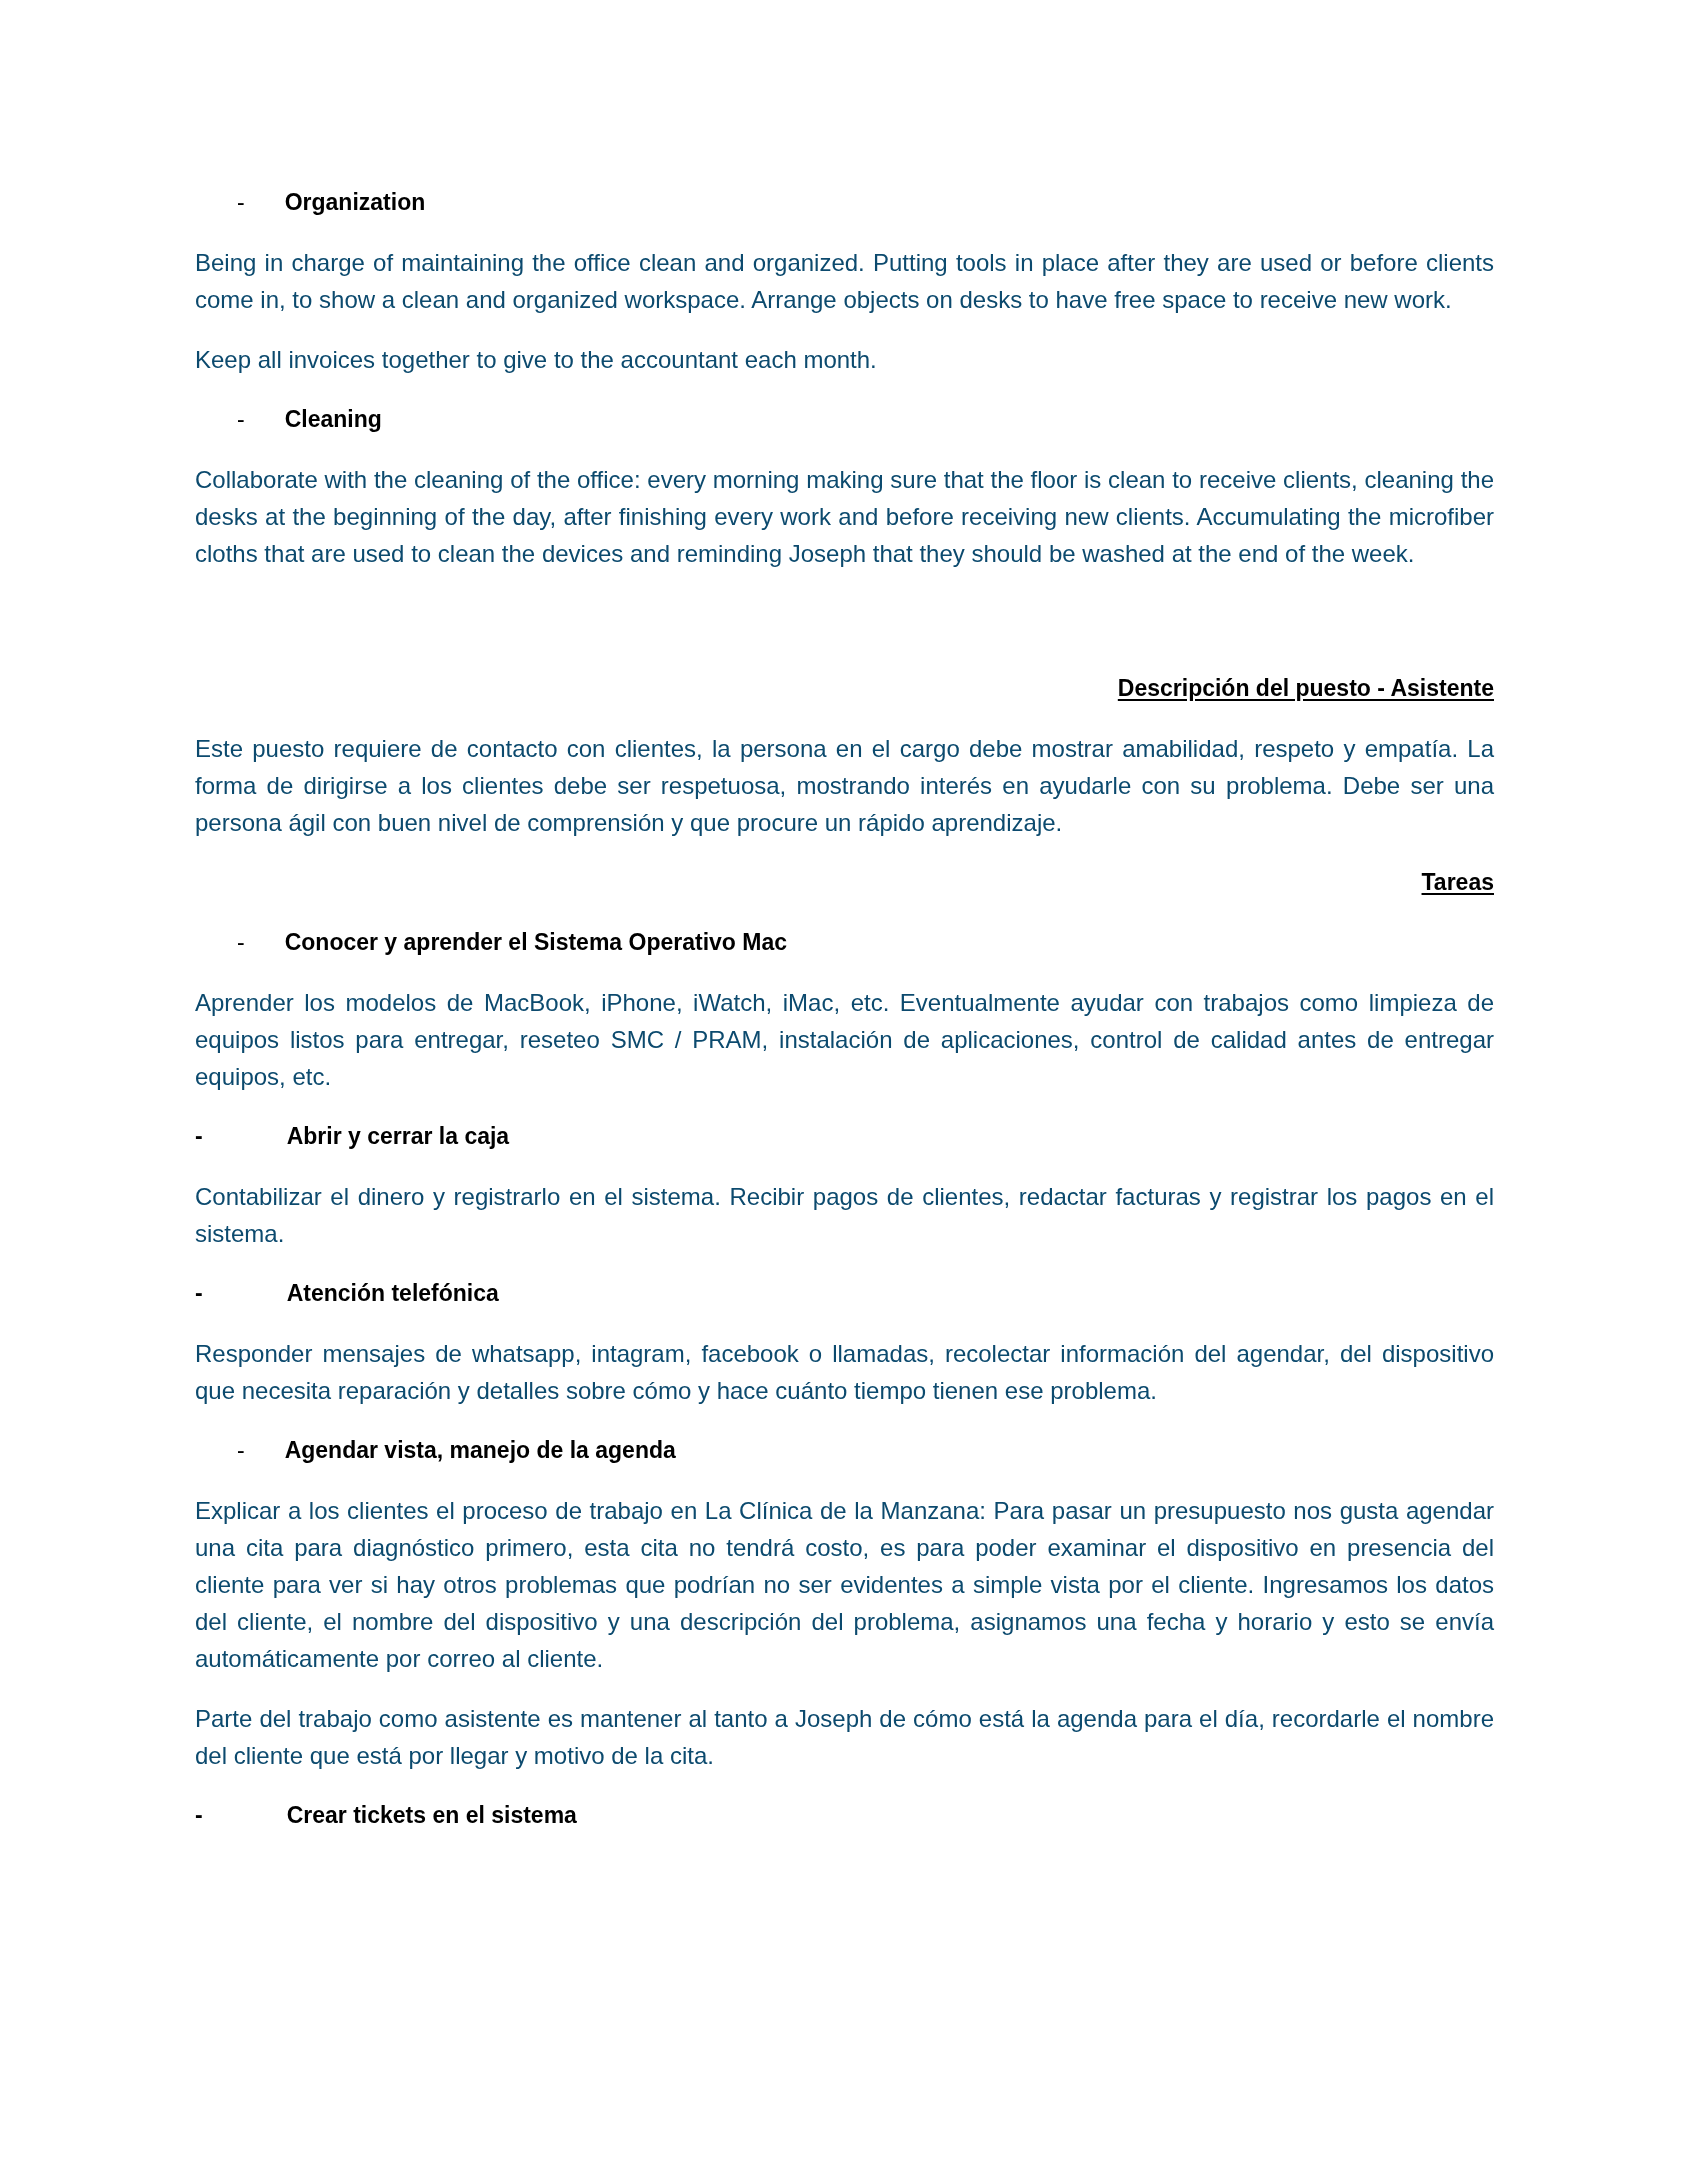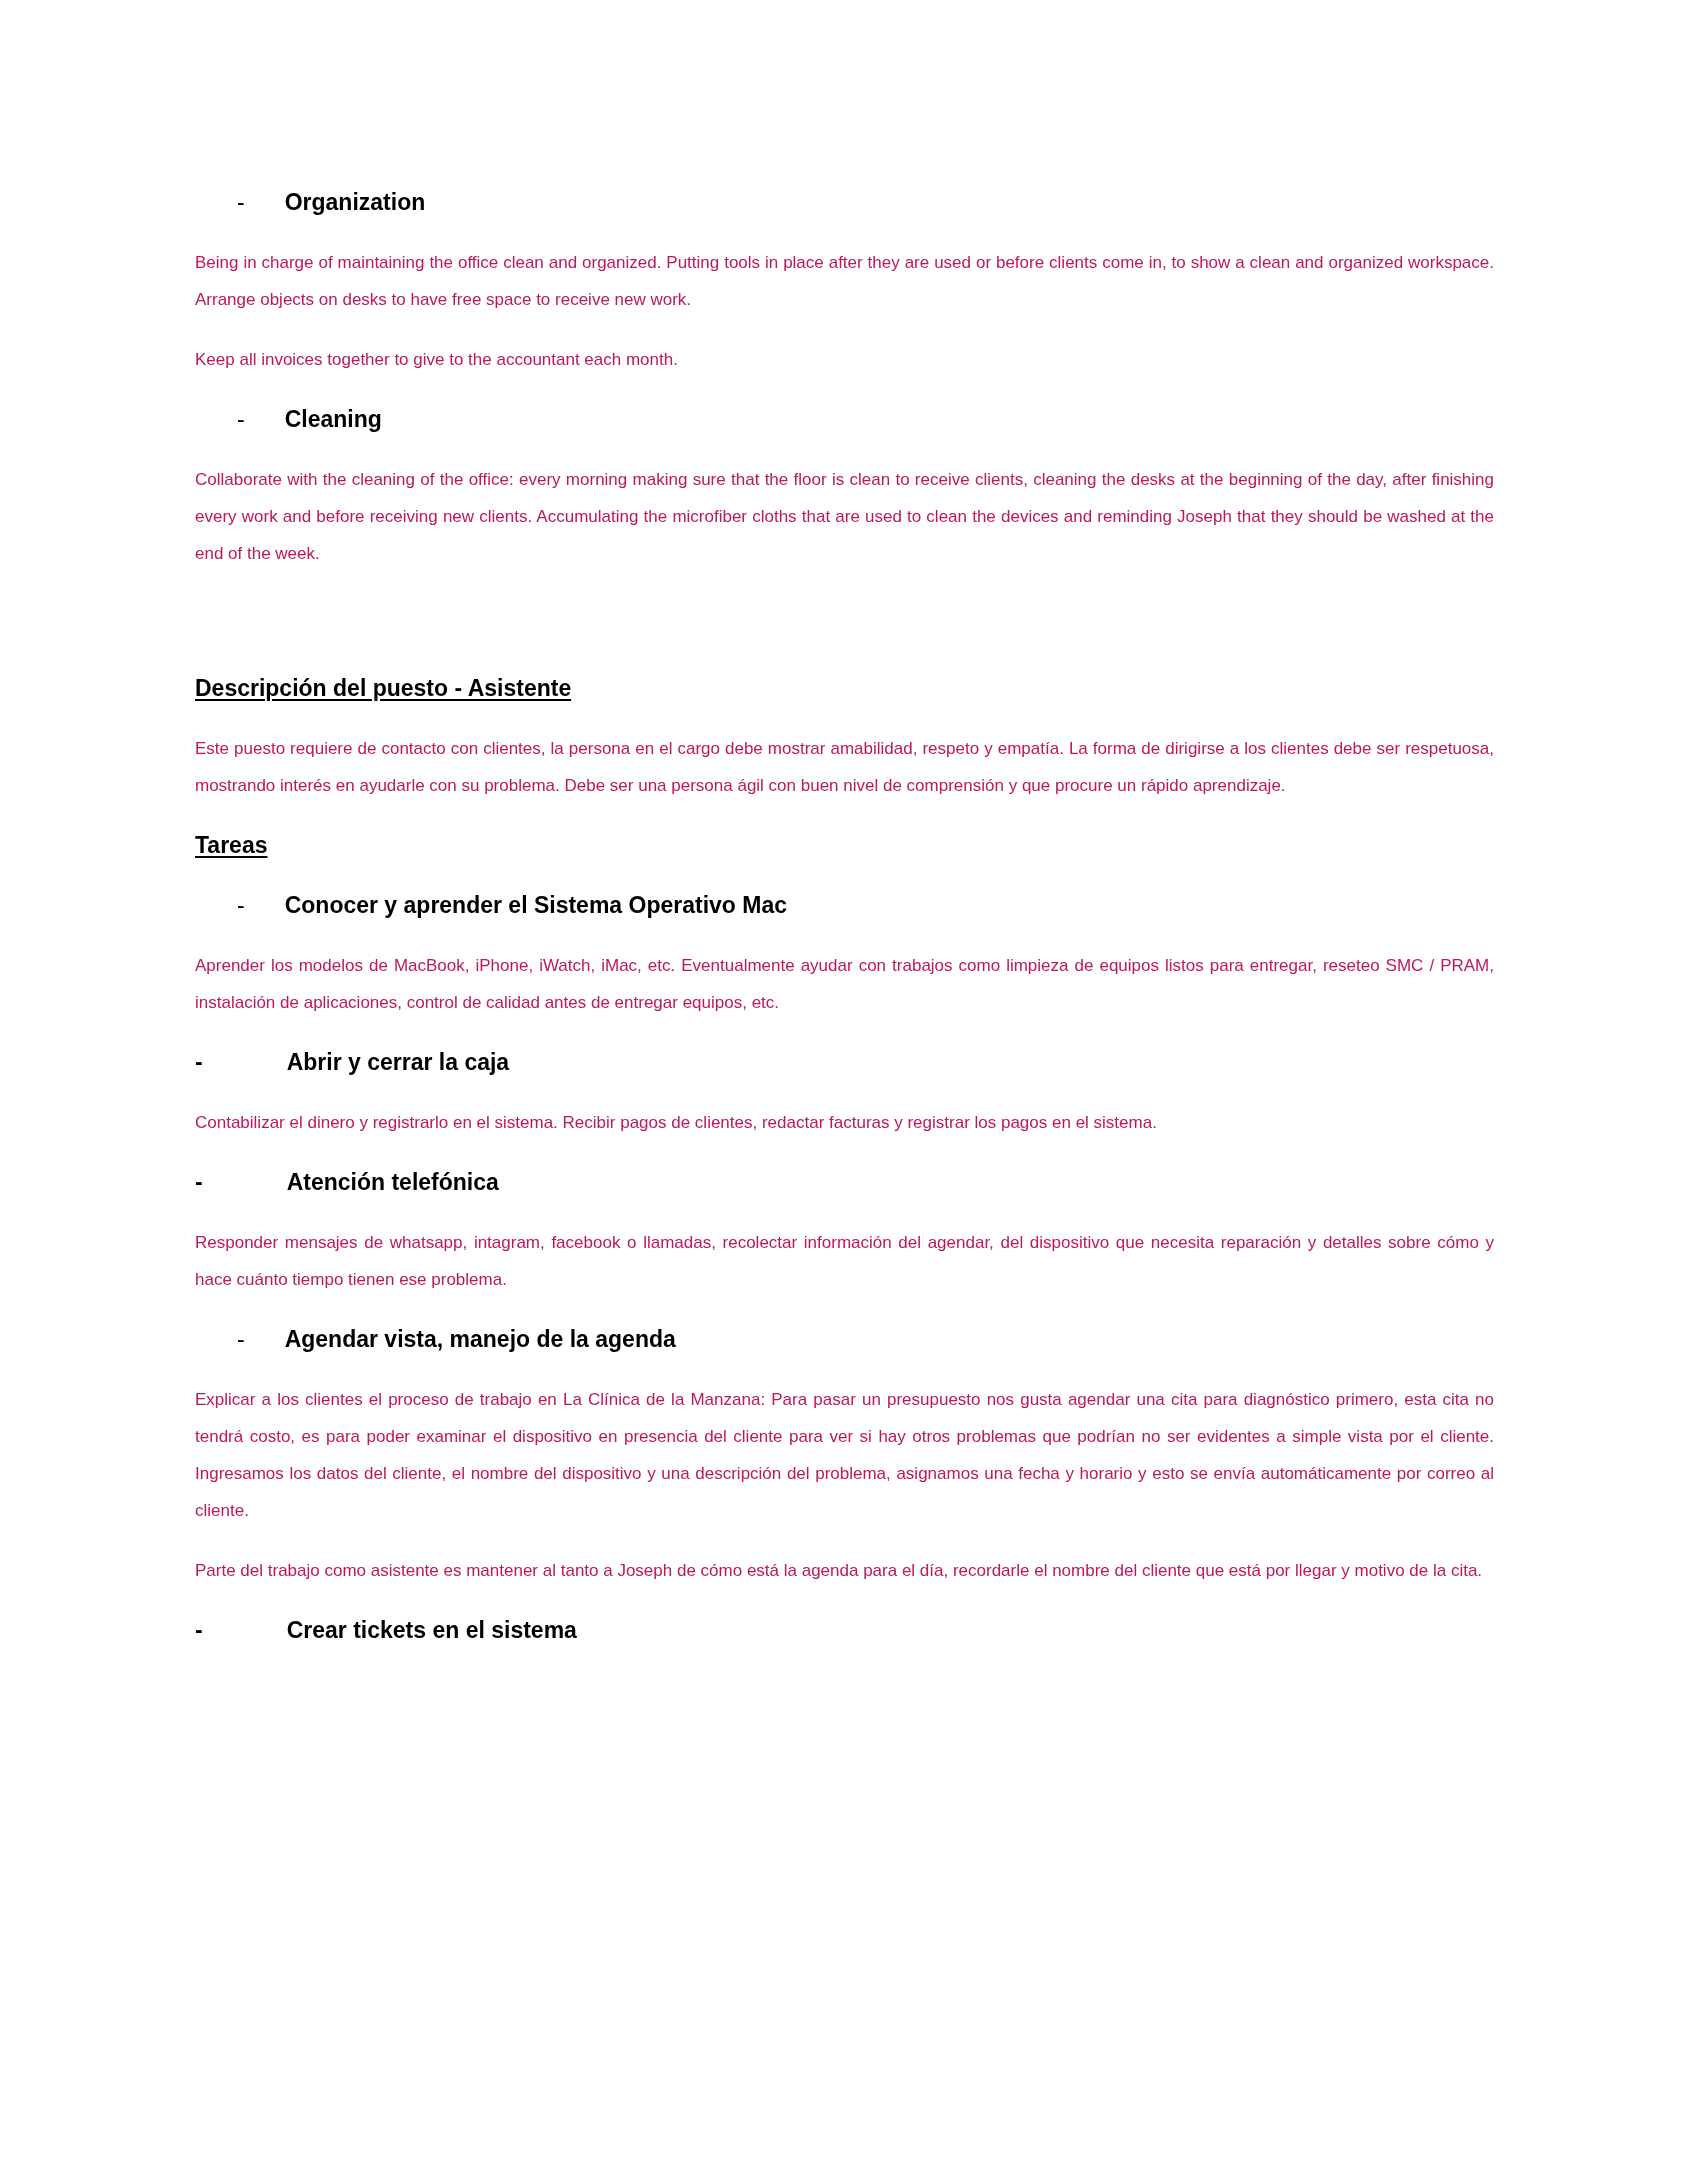--- a/index.html
+++ b/index.html
@@ -25,26 +25,26 @@
   .content {
     position: absolute;
     left: 195px;
     top: 184px;
     width: 1299px;
   }
   p {
     margin: 0;
   }
   .body-text {
-    font-size: 17px;
+    font-size: 24px;
     line-height: 37px;
     text-align: justify;
     text-justify: inter-word;
     margin-bottom: 23px;
-    color: #be185d;
+    color: #0c4a6e;
   }
   .body-text.nojust {
     text-align: left;
   }
   .bullet-heading {
     font-size: 23px;
     line-height: 37px;
     font-weight: bold;
     margin-bottom: 23px;
     display: block;
@@ -69,21 +69,21 @@
   .bullet-heading.indent .gap {
     width: 40px;
   }
   .bullet-heading.flush .gap {
     width: 84px;
   }
   .center-heading {
     font-size: 23px;
     line-height: 37px;
     font-weight: bold;
-    text-align: left;
+    text-align: right;
     margin-bottom: 23px;
   }
   .center-heading span.u {
     text-decoration: underline;
     text-underline-offset: 2.6px;
   }
   .spacer-lg {
     height: 75px;
   }
 </style>

